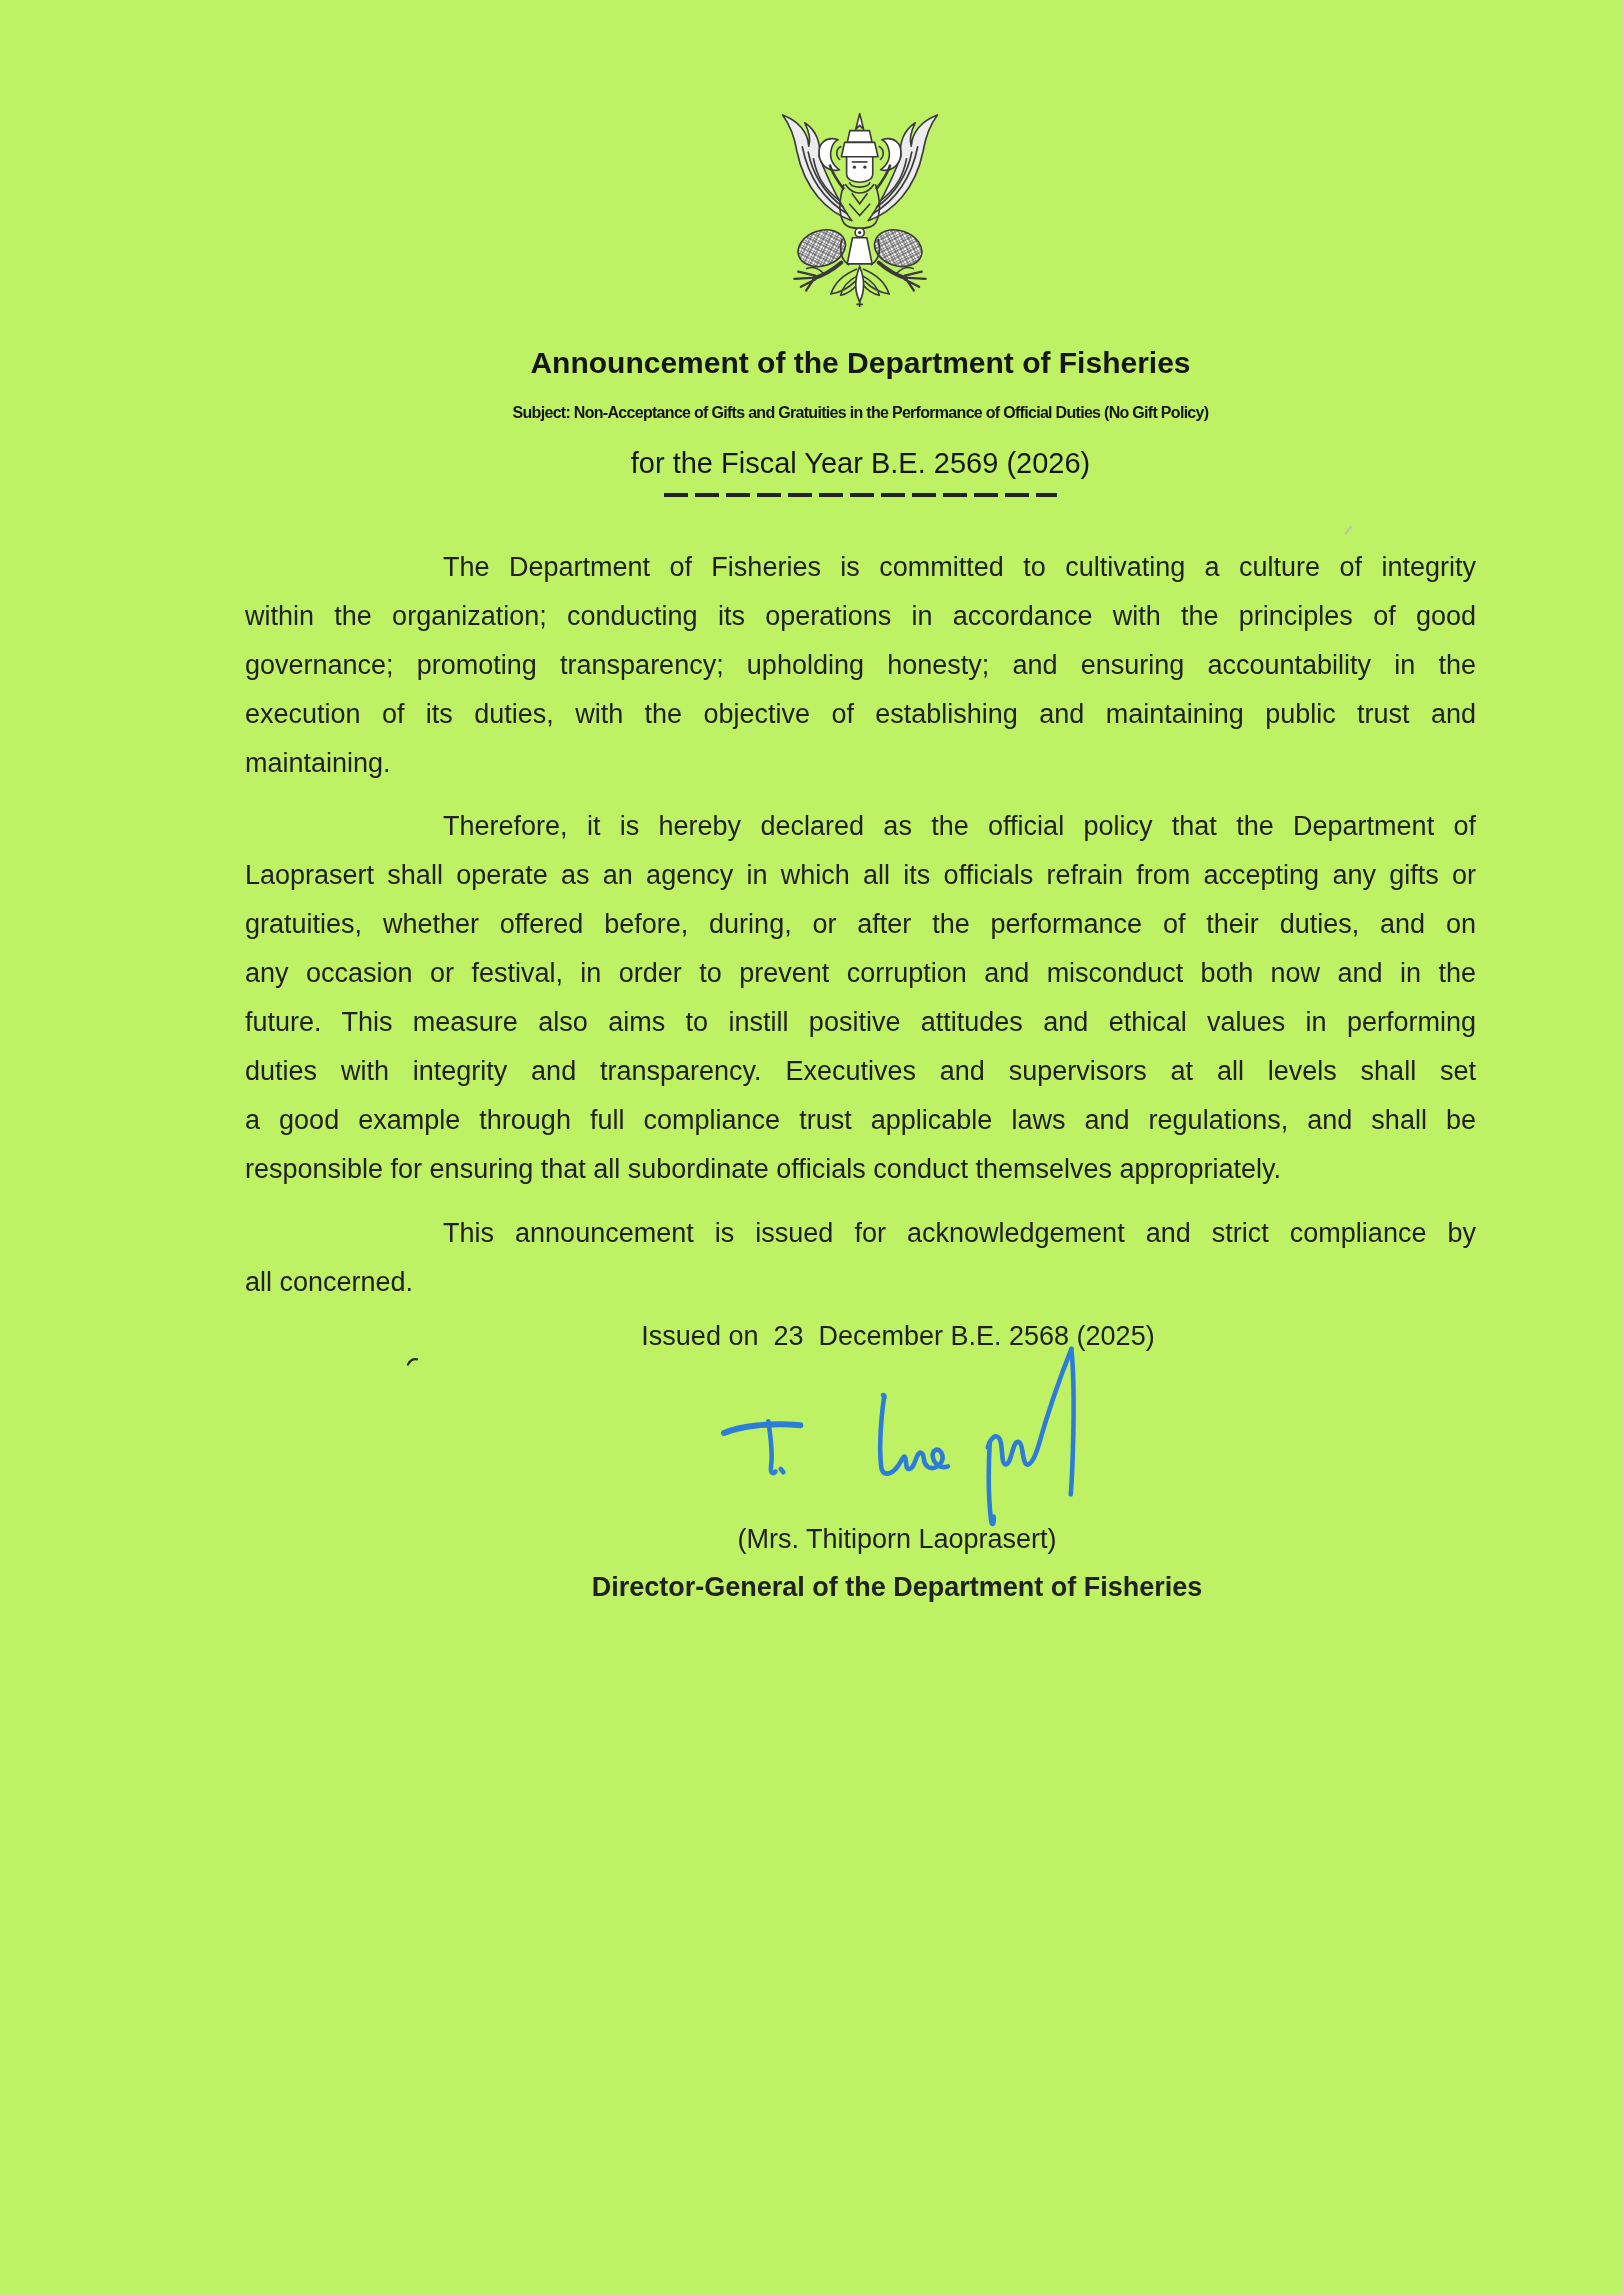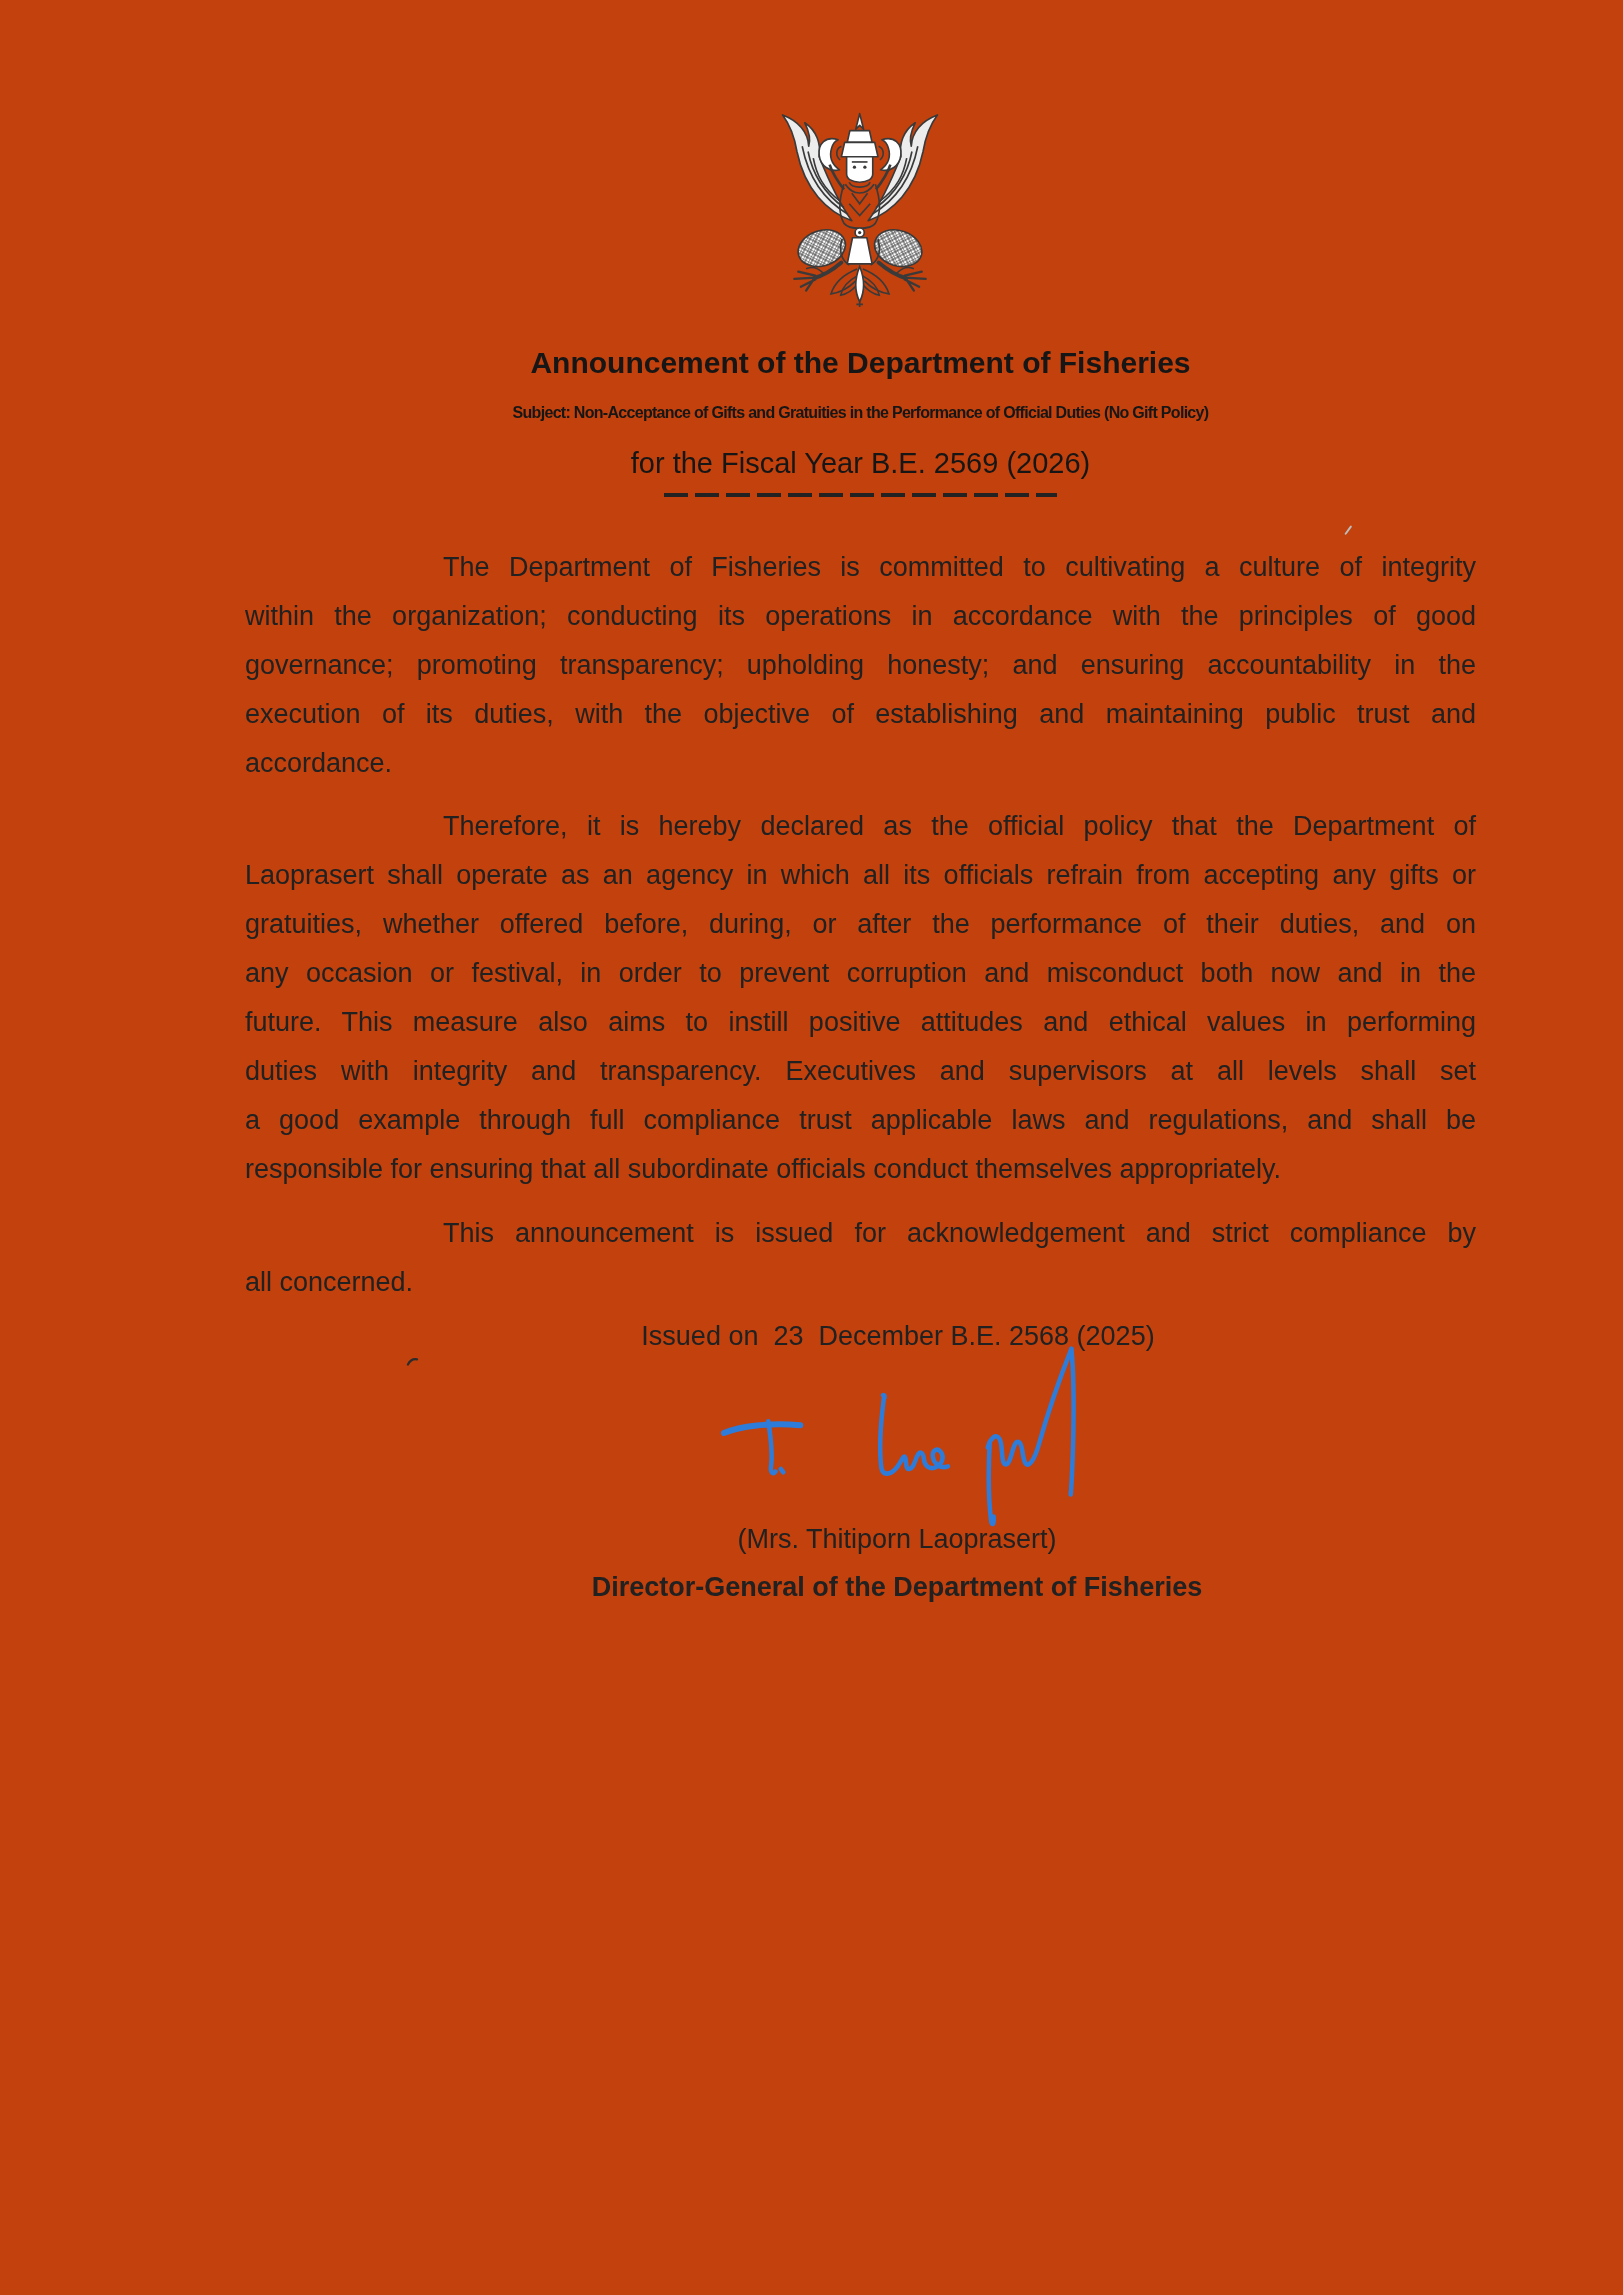--- a/index.html
+++ b/index.html
@@ -1,19 +1,19 @@
 <!DOCTYPE html>
 <html style="font-size:10.5px"><head>
 <meta charset="utf-8">
 <style>
   html,body{margin:0;padding:0;background:#ffffff;}
   .page{
     position:relative;
     width:1623px;height:2295px;
-    background:#c2410c;
+    background:#bef264;
     font-family:"Liberation Sans","DejaVu Sans",sans-serif;
     color:#1e1e1e;
     overflow:hidden;
   }
   
   .emblem{position:absolute;left:776px;top:111px;width:168px;height:196px;}
   
   .title-block{
     position:absolute;left:245px;top:338px;width:1231px;
     text-align:center;color:#161616;
@@ -129,21 +129,21 @@
     <div class="t3">for the Fiscal Year B.E. 2569 (2026)</div>
     <div class="dash-rule"></div>
   </div>
 
   <div class="doc-body">
     <div class="para">
       <div class="line ind">The Department of Fisheries is committed to cultivating a culture of integrity</div>
       <div class="line">within the organization; conducting its operations in accordance with the principles of good</div>
       <div class="line">governance; promoting transparency; upholding honesty; and ensuring accountability in the</div>
       <div class="line">execution of its duties, with the objective of establishing and maintaining public trust and</div>
-      <div class="line last">accordance.</div>
+      <div class="line last">maintaining.</div>
     </div>
     <div class="para">
       <div class="line ind">Therefore, it is hereby declared as the official policy that the Department of</div>
       <div class="line">Laoprasert shall operate as an agency in which all its officials refrain from accepting any gifts or</div>
       <div class="line">gratuities, whether offered before, during, or after the performance of their duties, and on</div>
       <div class="line">any occasion or festival, in order to prevent corruption and misconduct both now and in the</div>
       <div class="line">future. This measure also aims to instill positive attitudes and ethical values in performing</div>
       <div class="line">duties with integrity and transparency. Executives and supervisors at all levels shall set</div>
       <div class="line">a good example through full compliance trust applicable laws and regulations, and shall be</div>
       <div class="line last">responsible for ensuring that all subordinate officials conduct themselves appropriately.</div>

